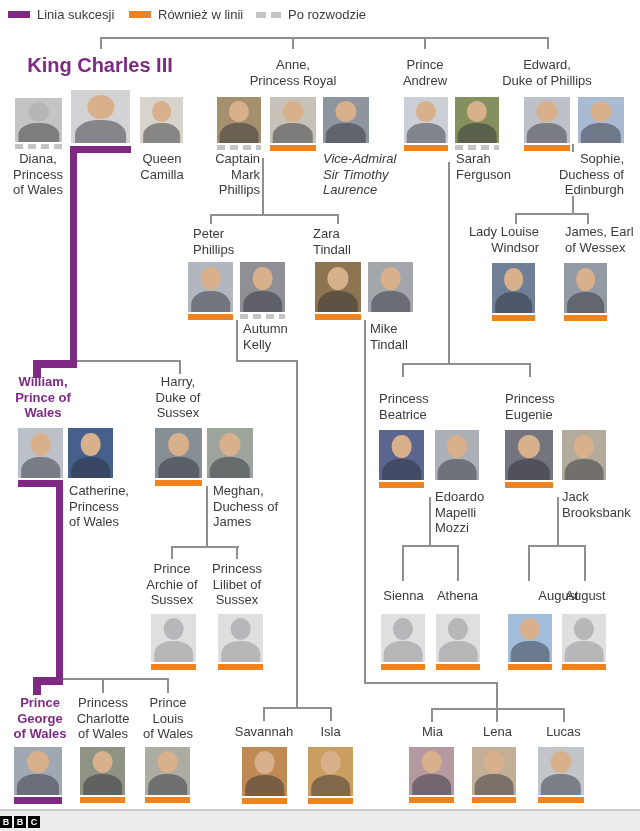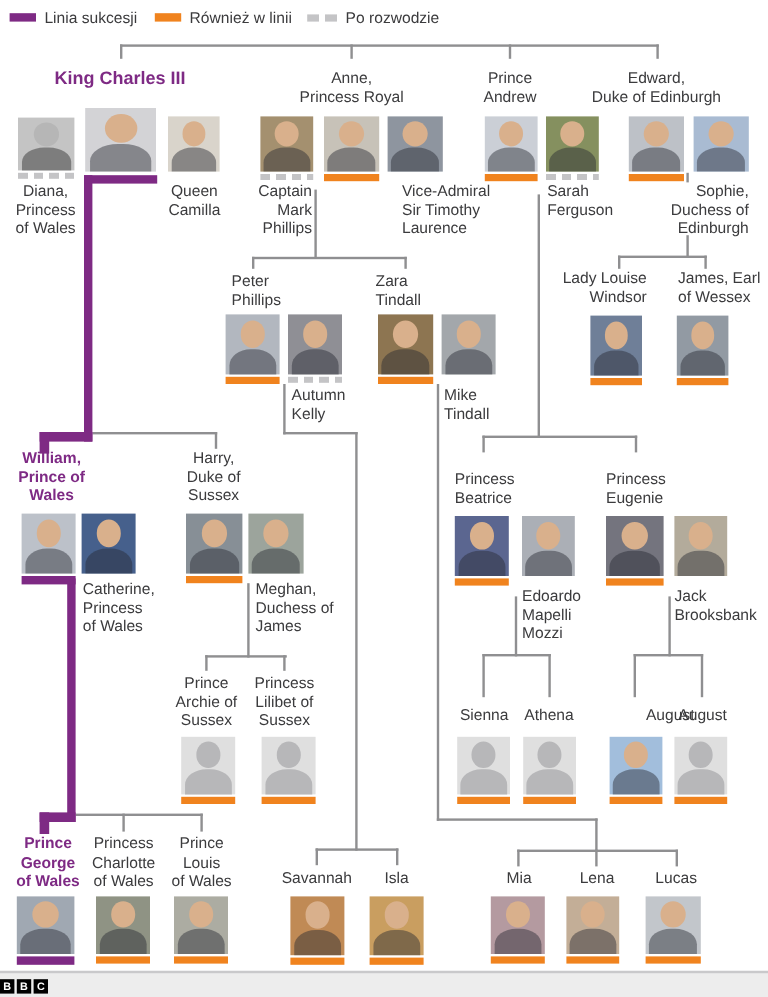--- a/index.html
+++ b/index.html
@@ -11,21 +11,21 @@
     --footer-bg:#EDEDED;
   }
   html,body{margin:0;padding:0;}
   body{font-family:"Liberation Sans", sans-serif; background:#fff;}
   #canvas{position:relative;width:640px;height:831px;background:#fff;overflow:hidden;}
 
   .lbl{position:absolute;font-size:13px;line-height:15.5px;color:var(--text);white-space:pre-line;}
   .lbl.center{text-align:center;}
   .lbl.right{text-align:right;}
   .lbl.purple{color:var(--purple);font-weight:bold;}
-  .lbl.big{font-size:15px;line-height:17px;}
+  .lbl.big{font-size:20px;line-height:17px;}
 
   .photo{position:absolute;overflow:hidden;background:#CFCFCF;}
   .photo::before{content:"";position:absolute;left:50%;top:9%;width:46%;height:46%;
     transform:translateX(-50%);border-radius:50%;background:#D9B08C;}
   .photo::after{content:"";position:absolute;left:50%;top:57%;width:88%;height:60%;
     transform:translateX(-50%);border-radius:45% 45% 0 0;background:rgba(38,40,48,0.45);}
   .photo.placeholder{background:#DFDFDF;}
   .photo.placeholder::before{background:#B7B7B9;}
   .photo.placeholder::after{background:#B7B7B9;}
   .photo.mono{filter:grayscale(1);}
@@ -132,36 +132,36 @@
       <div class="ul inline" style="left: 270px; top: 145px; width: 46px;"></div>
       <div class="lbl center" style="left: 228px; top: 57px; width: 130px;">Anne,
 Princess Royal</div>
       <div class="photo" style="left: 404px; top: 97px; width: 44px; height: 46px; background: rgb(203, 207, 214);"></div>
       <div class="ul inline" style="left: 404px; top: 145px; width: 44px;"></div>
       <div class="lbl center" style="left: 385px; top: 57px; width: 80px;">Prince
 Andrew</div>
       <div class="photo" style="left: 524px; top: 97px; width: 46px; height: 46px; background: rgb(189, 193, 199);"></div>
       <div class="ul inline" style="left: 524px; top: 145px; width: 46px;"></div>
       <div class="lbl center" style="left: 462px; top: 57px; width: 170px;">Edward,
-Duke of Edinburgh</div>
+Duke of Phillips</div>
       <div class="photo mono" style="left: 15px; top: 98px; width: 47px; height: 44px; background: rgb(196, 196, 196);"></div>
       <div class="ul divorce" style="left: 15px; top: 144px; width: 47px;"></div>
       <div class="lbl center" style="left: 6px; top: 151px; width: 64px;">Diana,
 Princess
 of Wales</div>
       <div class="photo" style="left: 140px; top: 97px; width: 43px; height: 46px; background: rgb(217, 212, 203);"></div>
       <div class="lbl center" style="left: 130px; top: 151px; width: 64px;">Queen
 Camilla</div>
       <div class="photo" style="left: 217px; top: 97px; width: 44px; height: 46px; background: rgb(164, 144, 111);"></div>
       <div class="ul divorce" style="left: 217px; top: 145px; width: 44px;"></div>
       <div class="lbl right" style="left: 195px; top: 151px; width: 65px;">Captain
 Mark
 Phillips</div>
       <div class="photo" style="left: 323px; top: 97px; width: 46px; height: 46px; background: rgb(142, 149, 159);"></div>
-      <div class="lbl left" style="left: 335px; top: 151px; width: 95px;">Vice-Admiral
+      <div class="lbl left" style="left: 323px; top: 151px; width: 95px; font-style: italic;">Vice-Admiral
 Sir Timothy
 Laurence</div>
       <div class="photo" style="left: 455px; top: 97px; width: 44px; height: 46px; background: rgb(133, 144, 95);"></div>
       <div class="ul divorce" style="left: 455px; top: 145px; width: 44px;"></div>
       <div class="lbl left" style="left: 456px; top: 151px; width: 80px;">Sarah
 Ferguson</div>
       <div class="photo" style="left: 578px; top: 97px; width: 46px; height: 46px; background: rgb(169, 187, 210);"></div>
       <div class="lbl right" style="left: 540px; top: 151px; width: 84px;">Sophie,
 Duchess of
 Edinburgh</div>

